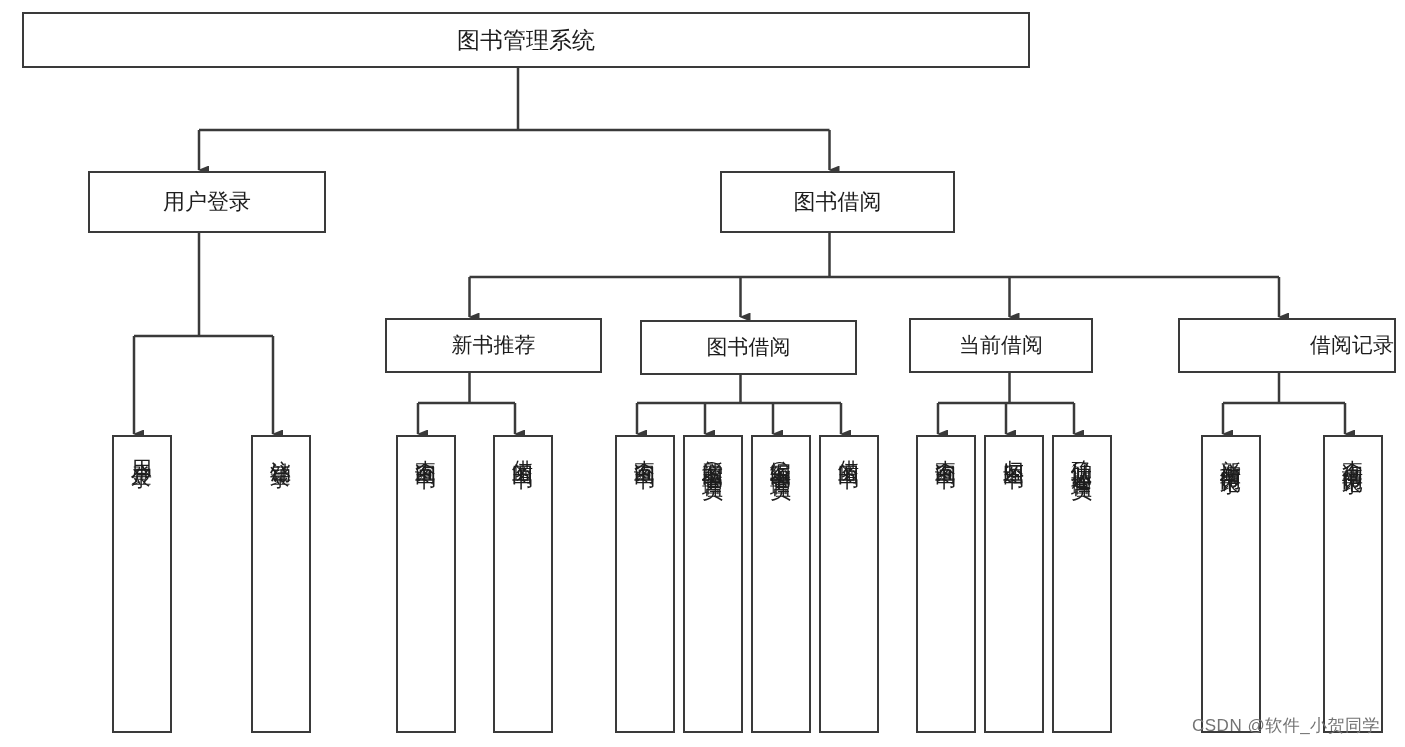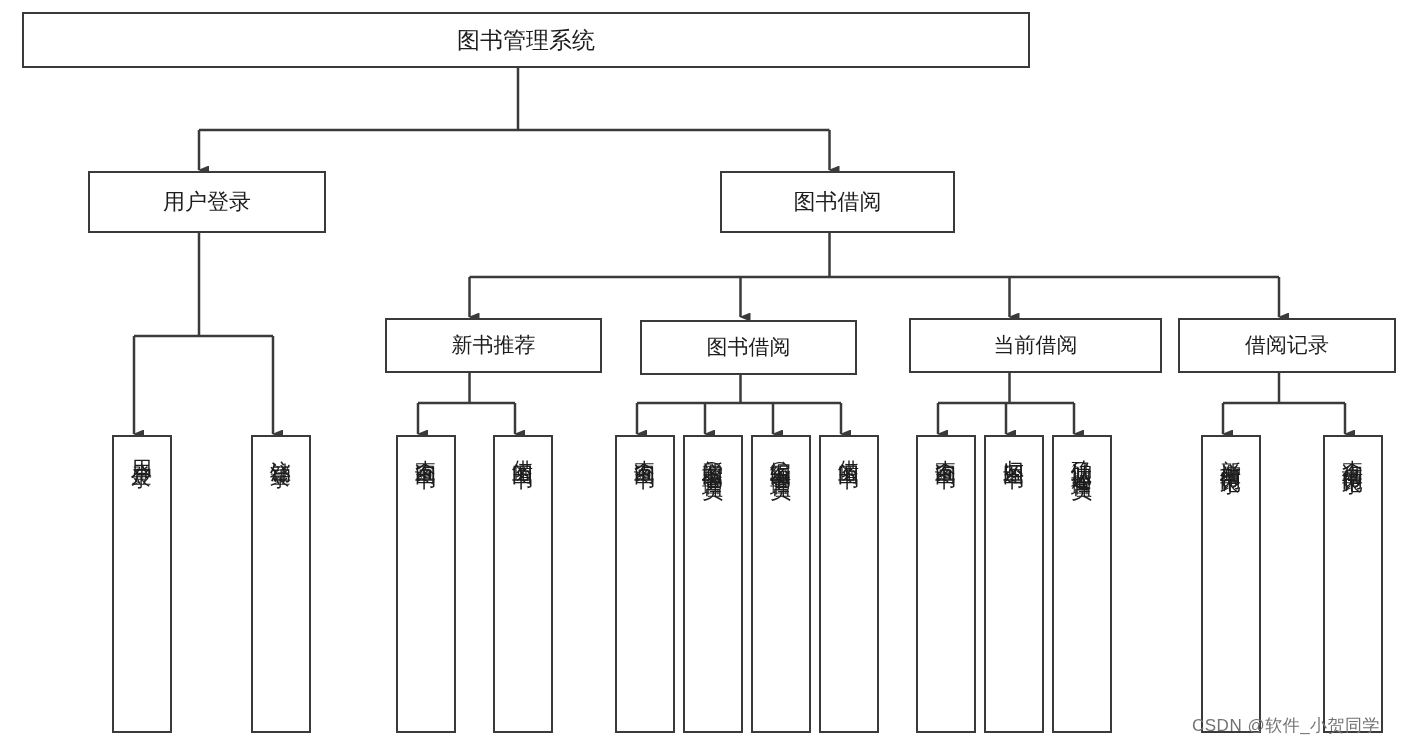--- a/index.html
+++ b/index.html
@@ -126,24 +126,24 @@
       </div>
       <div class="node-box node-mid" style="left: 712px; top: 171px; width: 235px; height: 62px;">
         <div class="node-label">图书借阅</div>
       </div>
       <div class="node-box node-group" style="left: 377px; top: 318px; width: 217px; height: 55px;">
         <div class="node-label">新书推荐</div>
       </div>
       <div class="node-box node-group" style="left: 632px; top: 320px; width: 217px; height: 55px;">
         <div class="node-label">图书借阅</div>
       </div>
-      <div class="node-box node-group" style="left: 901px; top: 318px; width: 253px; height: 55px;">
+      <div class="node-box node-group" style="left: 901px; top: 318px; width: 184px; height: 55px;">
         <div class="node-label">当前借阅</div>
       </div>
-      <div class="node-box node-group" style="left: 1170px; top: 318px; width: 218px; height: 55px;">
+      <div class="node-box node-group" style="left: 1170px; top: 318px; width: 218px; height: 55px; justify-content: flex-end;">
         <div class="node-label">借阅记录</div>
       </div>
       <div class="node-box node-leaf-box node-leaf" style="left: 104px; top: 435px; width: 60px; height: 298px;">
         <div class="node-label">用户登录</div>
       </div>
       <div class="node-box node-leaf-box node-leaf" style="left: 243px; top: 435px; width: 60px; height: 298px;">
         <div class="node-label">注销登录</div>
       </div>
       <div class="node-box node-leaf-box node-leaf" style="left: 388px; top: 435px; width: 60px; height: 298px;">
         <div class="node-label">查询图书</div>

